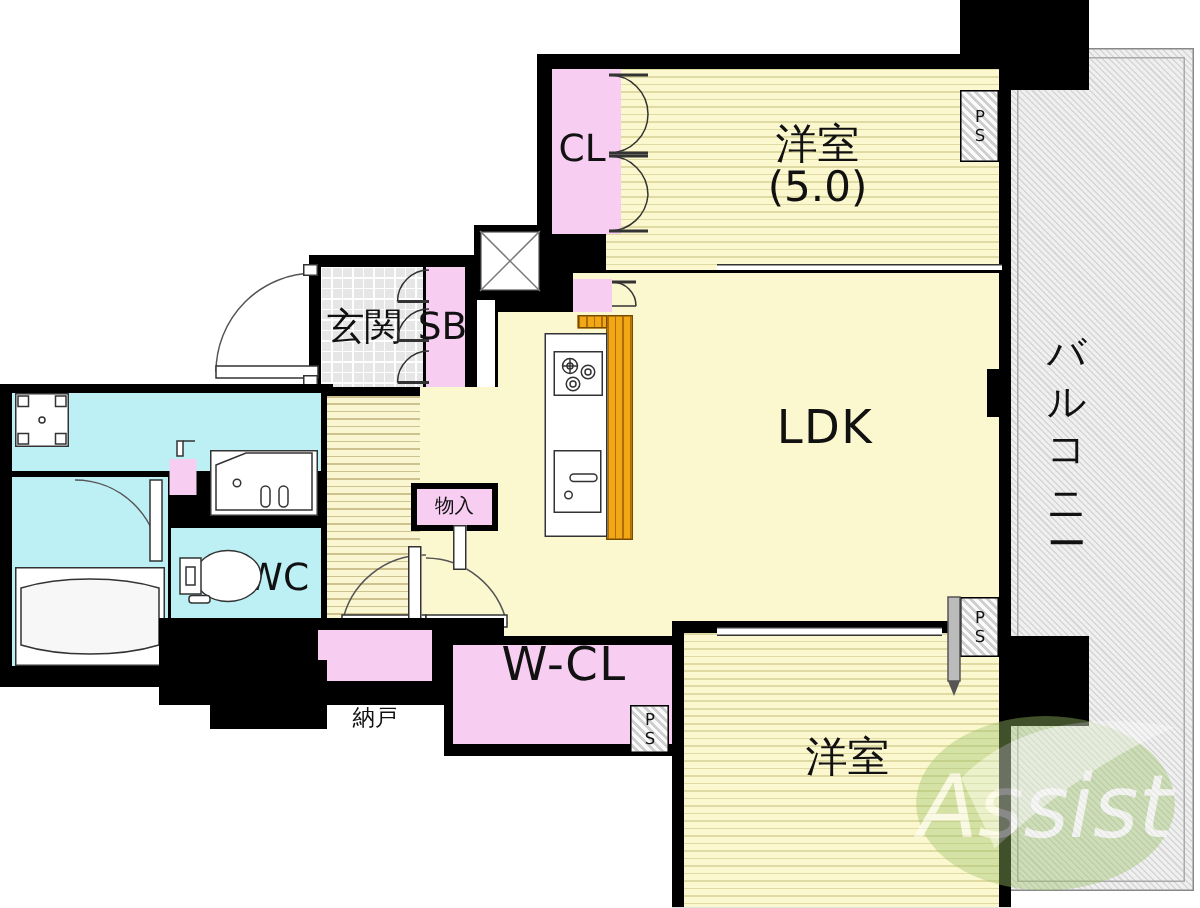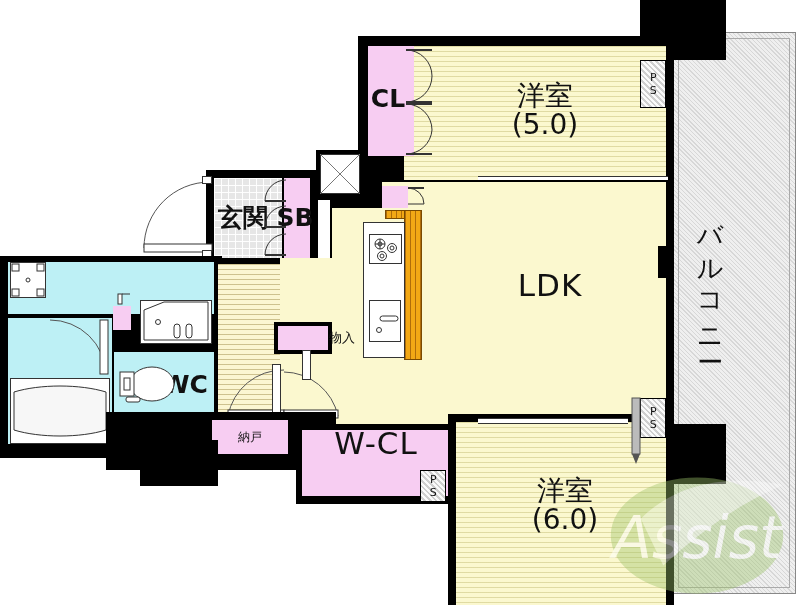--- a/index.html
+++ b/index.html
@@ -19,24 +19,24 @@
      repeating-linear-gradient(to bottom,rgba(255,255,255,.95) 0px,rgba(255,255,255,.95) 1px,rgba(0,0,0,0) 1px,rgba(0,0,0,0) 7px);}
   .ps-box{background:#cfcfcf;background-image:
      repeating-linear-gradient(45deg,rgba(255,255,255,.9) 0px,rgba(255,255,255,.9) 2px,rgba(0,0,0,0) 2px,rgba(0,0,0,0) 4px);
      border:1px solid #000;}
   .counter{background:#f2a815;background-image:repeating-linear-gradient(to right,rgba(120,60,0,.55) 0px,rgba(120,60,0,.55) 1px,rgba(0,0,0,0) 1px,rgba(0,0,0,0) 5px);border:1px solid #7a4a00;}
   .fixture{background:#ffffff;border:1px solid #333;}
   .white{background:#ffffff;}
   
   .lbl{display:flex;align-items:center;justify-content:center;color:#111;line-height:1.05;text-align:center;pointer-events:none;}
   .lbl-big{font-size:31px;letter-spacing:1px;}
-  .lbl-med{font-size:25px;font-weight:bold;}
+  .lbl-med{font-size:25px;}
   .lbl-room{font-size:28px;}
-  .lbl-sm{font-size:12px;}
-  .lbl-xs{font-size:13px;margin-left:39px;}
+  .lbl-sm{font-size:15px;margin-top:42px;}
+  .lbl-xs{font-size:13px;}
   .lbl-ps{font-size:11px;letter-spacing:0px;}
   .vert{writing-mode:vertical-rl;text-orientation:upright;font-size:26px;letter-spacing:6px;}
   .ldk-wrap{flex-direction:column;}
   .room-wrap{flex-direction:column;text-align:right;}
   .ps-box .lbl{writing-mode:vertical-rl;text-orientation:upright;}
   svg{display:block;overflow:visible;}
   
   #wm{position:absolute;right:8px;bottom:2px;width:190px;height:150px;opacity:.55;pointer-events:none;}
 </style>
 </head>
@@ -225,21 +225,20 @@
   <div class="abs lbl lbl-big" style="left:302px;top:412px;width:148px;height:62px;">W-CL</div>
 
   <div class="abs ps-box" style="left:420px;top:470px;width:26px;height:32px;">
     <span class="lbl lbl-ps" style="width:100%;height:100%;">PS</span>
   </div>
 
   <div class="abs wall" style="left:448px;top:414px;width:226px;height:191px;"></div>
   <div class="abs room-y" style="left:456px;top:422px;width:210px;height:183px;"></div>
   <div class="abs lbl room-wrap" style="left:470px;top:450px;width:190px;height:110px;">
     <span class="lbl-room">洋室</span>
-    <span class="lbl-room">(6.0)</span>
   </div>
   <div class="abs" style="left:478px;top:418px;width:150px;height:6px;background:#fff;border-top:1px solid #333;border-bottom:1px solid #333;"></div>
 
   <div class="abs ps-box" style="left:640px;top:398px;width:26px;height:40px;">
     <span class="lbl lbl-ps" style="width:100%;height:100%;">PS</span>
   </div>
   <svg class="abs" style="left:628px;top:398px;width:18px;height:70px;">
     <rect x="4" y="0" width="8" height="56" fill="#bbb" stroke="#555"></rect>
     <path d="M4,56 L12,56 L8,66 Z" fill="#555"></path>
   </svg>

